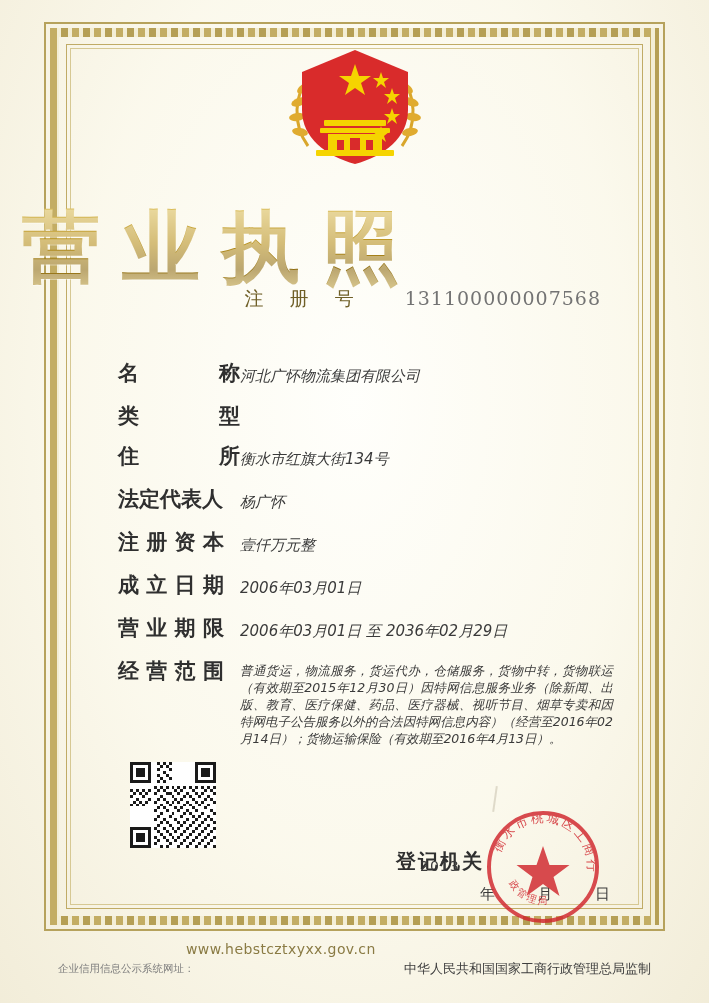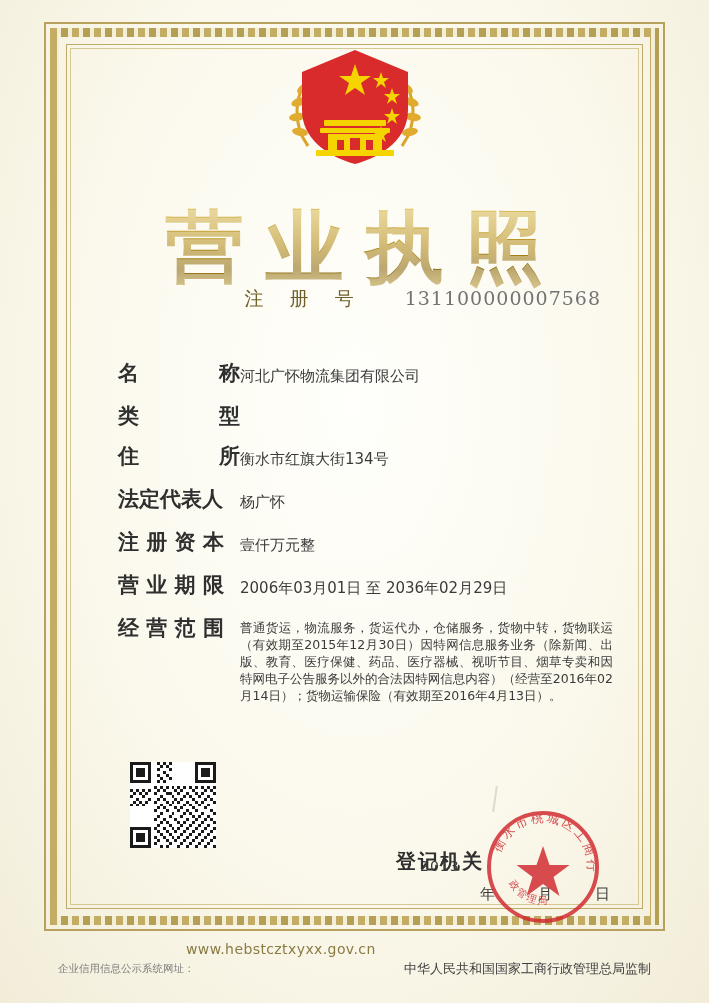--- a/index.html
+++ b/index.html
@@ -75,21 +75,20 @@
     height: 128px;
     z-index: 5;
   }
 
   
   .title {
     position: absolute;
     top: 196px;
     left: 0;
     right: 0;
-    text-align: center;
     font-family: "DejaVu Serif", "Liberation Serif", serif;
     font-weight: bold;
     font-size: 78px;
     letter-spacing: 22px;
     text-indent: 22px;
     color: #b08f2a;
     background: linear-gradient(180deg, #e8cf72 0%, #b8911f 45%, #8f6d12 70%, #d9bd5c 100%);
     -webkit-background-clip: text;
     background-clip: text;
     -webkit-text-fill-color: transparent;
@@ -145,20 +144,21 @@
     justify-content: space-between;
   }
   .label.spread > span { display: inline-block; }
   .value {
     flex: 1;
     font-family: "DejaVu Sans", "Liberation Sans", sans-serif;
     font-size: 15px;
     color: #3a3a3a;
     line-height: 26px;
     padding-top: 3px;
+    font-style: italic;
   }
   .value.small {
     font-size: 12.5px;
     line-height: 17px;
     padding-top: 4px;
     text-align: justify;
   }
   .value.date { letter-spacing: 0px; }
 
   
@@ -334,20 +334,24 @@
     <div class="row">
       <div class="label">法定代表人</div>
       <div class="value">杨广怀</div>
     </div>
 
     <div class="row">
       <div class="label">注 册 资 本</div>
       <div class="value">壹仟万元整</div>
     </div>
 
+    <div class="row">
+      <div class="label">成 立 日 期</div>
+      <div class="value date">2006年03月01日</div>
+    </div>
 
     <div class="row">
       <div class="label">营 业 期 限</div>
       <div class="value date">2006年03月01日 至 2036年02月29日</div>
     </div>
 
     <div class="row tight">
       <div class="label">经 营 范 围</div>
       <div class="value small">普通货运，物流服务，货运代办，仓储服务，货物中转，货物联运（有效期至2015年12月30日）因特网信息服务业务（除新闻、出版、教育、医疗保健、药品、医疗器械、视听节目、烟草专卖和因特网电子公告服务以外的合法因特网信息内容）（经营至2016年02月14日）；货物运输保险（有效期至2016年4月13日）。</div>
     </div>

